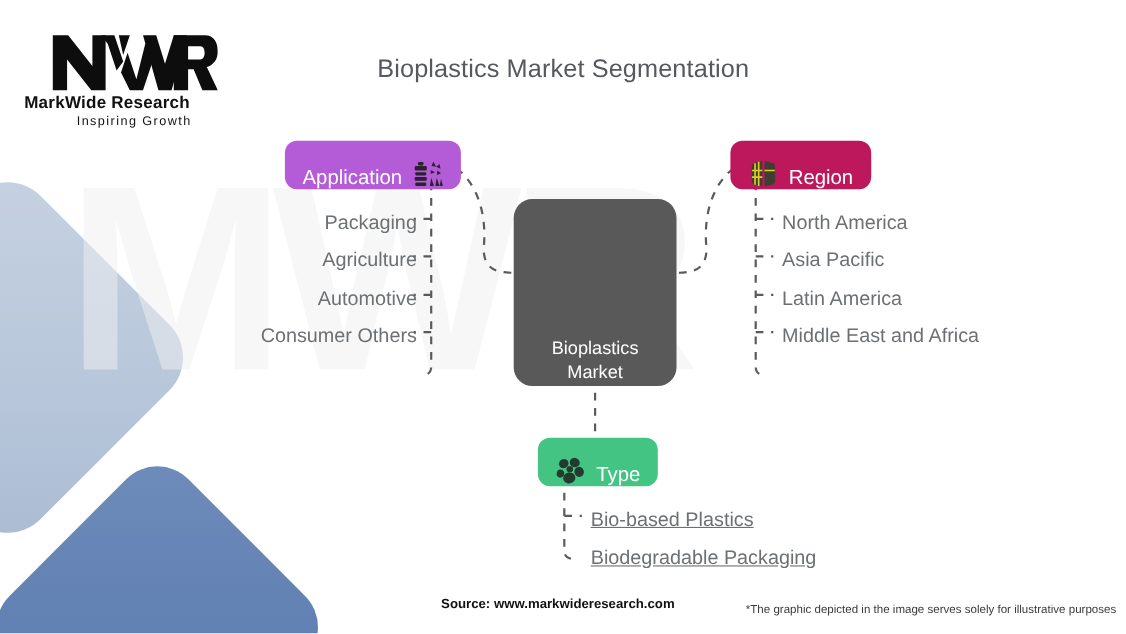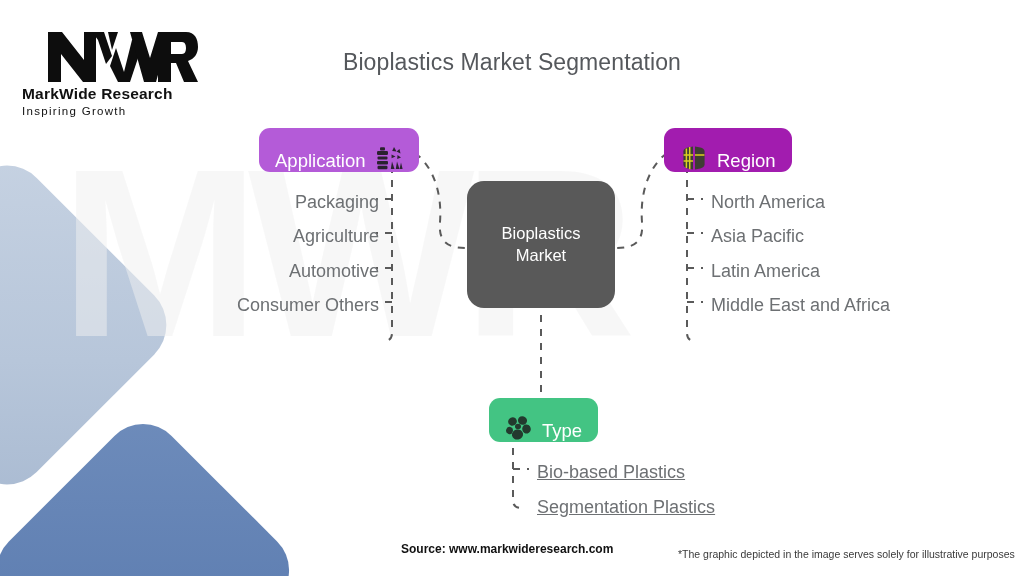--- a/index.html
+++ b/index.html
@@ -43,20 +43,21 @@
   #logo-mark { display: block; margin: 0 auto; }
   #logo-name {
     text-align: left;
     font-weight: bold;
     font-size: 15.5px;
     letter-spacing: .2px;
     color: #111;
     margin-top: 1px;
   }
   #logo-tagline {
+    text-align: center;
     font-size: 11.5px;
     letter-spacing: 1.3px;
     color: #111;
     margin-top: 2px;
   }
 
   
   #title {
     position: absolute;
     left: 0; right: 0; top: 49px;
@@ -66,24 +67,24 @@
     letter-spacing: .1px;
   }
 
   
   #wires { position: absolute; left: 0; top: 0; width: 1024px; height: 576px; }
 
   
   #center-node {
     position: absolute;
     left: 467px; top: 181px;
-    width: 148px; height: 127px;
+    width: 148px; height: 170px;
     background: #595959;
     border-radius: 17px;
-    display: flex; align-items: center; justify-content: center;
+    display: flex; align-items: flex-end; justify-content: center;
     text-align: center;
     color: #ffffff;
     font-size: 16.5px;
     line-height: 1.32;
   }
 
   
   .badge {
     position: absolute;
     display: flex; align-items: flex-end;
@@ -204,21 +205,21 @@
         <path d="M24.5 5 L25.5 9.5 L21.6 7.6 Z"></path>
         <path d="M16.5 10.5 L20.5 12.5 L16.6 14.2 Z"></path>
         <path d="M22.5 11 L26 13.5 L22.2 15 Z"></path>
         <path d="M17 17.5 L19.5 25 L15.8 25 Z"></path>
         <path d="M22 17.5 L24.5 25 L20.8 25 Z"></path>
         <path d="M26 18.5 L27.6 25 L24.6 25 Z"></path>
       </g>
     </svg>
   </div>
 
-  <div class="badge" id="badge-region" style="background:#a21caf">
+  <div class="badge" id="badge-region" style="background:#be185d">
     <svg width="28" height="28" viewBox="0 0 28 28">
       <g fill="#3e3e33">
         <path d="M3.4 7.5 C3.4 5.6 5.2 4.2 7.6 3.6 L13 2.4 L13 25.6 L7.6 24.4 C5.2 23.8 3.4 22.4 3.4 20.5 Z"></path>
         <path d="M15 2.4 L20.4 3.6 C22.8 4.2 24.6 5.6 24.6 7.5 L24.6 20.5 C24.6 22.4 22.8 23.8 20.4 24.4 L15 25.6 Z"></path>
       </g>
       <g stroke="#ddd022" stroke-width="1.5">
         <line x1="6.4" y1="4.5" x2="6.4" y2="24"></line>
         <line x1="9.7" y1="3" x2="9.7" y2="25.2"></line>
         <line x1="3.6" y1="11" x2="13" y2="11"></line>
         <line x1="3.6" y1="17" x2="13" y2="17"></line>
@@ -251,19 +252,19 @@
 
   <div class="item-list" id="list-region">
     <div class="item">North America</div>
     <div class="item">Asia Pacific</div>
     <div class="item">Latin America</div>
     <div class="item">Middle East and Africa</div>
   </div>
 
   <div class="item-list" id="list-type">
     <div class="item">Bio-based Plastics</div>
-    <div class="item">Segmentation Plastics</div>
+    <div class="item">Biodegradable Packaging</div>
   </div>
 
   <div id="source">Source: www.markwideresearch.com</div>
   <div id="disclaimer">*The graphic depicted in the image serves solely for illustrative purposes</div>
 
 </div>
 
 </body></html>

